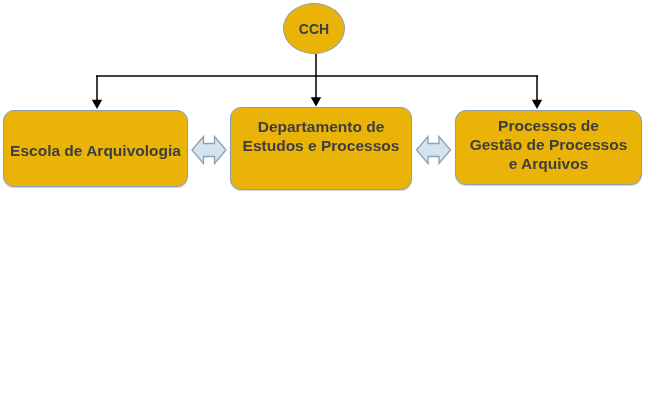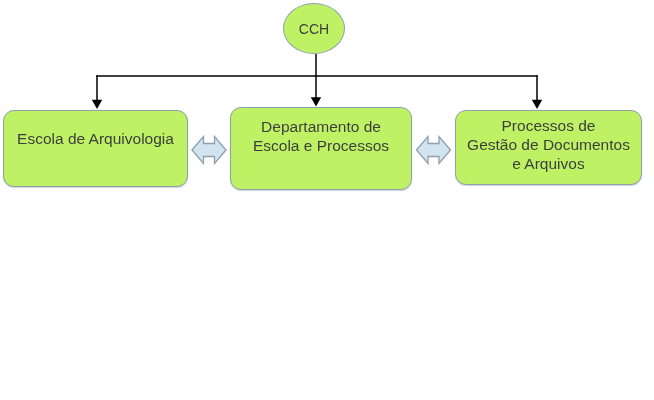--- a/index.html
+++ b/index.html
@@ -13,23 +13,24 @@
     color: #3e3e3e;
   }
   svg.connectors {
     position: absolute;
     left: 0; top: 0;
     width: 654px; height: 220px;
     pointer-events: none;
   }
   .node {
     position: absolute;
-    background: #bef264;
+    background: #eab308;
     border: 1.3px solid #8e9fae;
     box-sizing: border-box;
+    font-weight: bold;
   }
   .node.ellipse {
     left: 283px; top: 3px;
     width: 62px; height: 51px;
     border-radius: 50%;
     display: flex;
     align-items: center;
     justify-content: center;
     font-size: 14px;
   }
@@ -39,21 +40,21 @@
   }
   .node.b1 { left: 3px;   top: 110px; width: 185px; height: 77px; }
   .node.b2 { left: 230px; top: 107px; width: 182px; height: 83px; }
   .node.b3 { left: 455px; top: 110px; width: 187px; height: 75px; }
   .txt {
     text-align: center;
     font-size: 15.5px;
     line-height: 19px;
   }
   .txt .line { display: block; white-space: nowrap; }
-  .t1 { padding-top: 18px; }
+  .t1 { padding-top: 30px; }
   .t2 { padding-top: 9px; }
   .t3 {
     position: absolute;
     top: 5px; left: 0; right: 0;
     height: 63px;
     overflow: hidden;
   }
   svg.dbl-arrow { position: absolute; overflow: visible; }
   svg.a1 { left: 191px; top: 131px; width: 36px; height: 38px; }
   svg.a2 { left: 415px; top: 131px; width: 37px; height: 38px; }
@@ -95,25 +96,25 @@
 
   <div class="node box b1">
     <div class="txt t1">
       <span class="line">Escola de Arquivologia</span>
     </div>
   </div>
 
   <div class="node box b2">
     <div class="txt t2">
       <span class="line">Departamento de</span>
-      <span class="line">Escola e Processos</span>
+      <span class="line">Estudos e Processos</span>
     </div>
   </div>
 
   <div class="node box b3">
     <div class="txt t3">
       <span class="line">Processos de</span>
-      <span class="line">Gestão de Documentos</span>
+      <span class="line">Gestão de Processos</span>
       <span class="line">e Arquivos</span>
     </div>
   </div>
 
 </div>
 
 </body></html>

